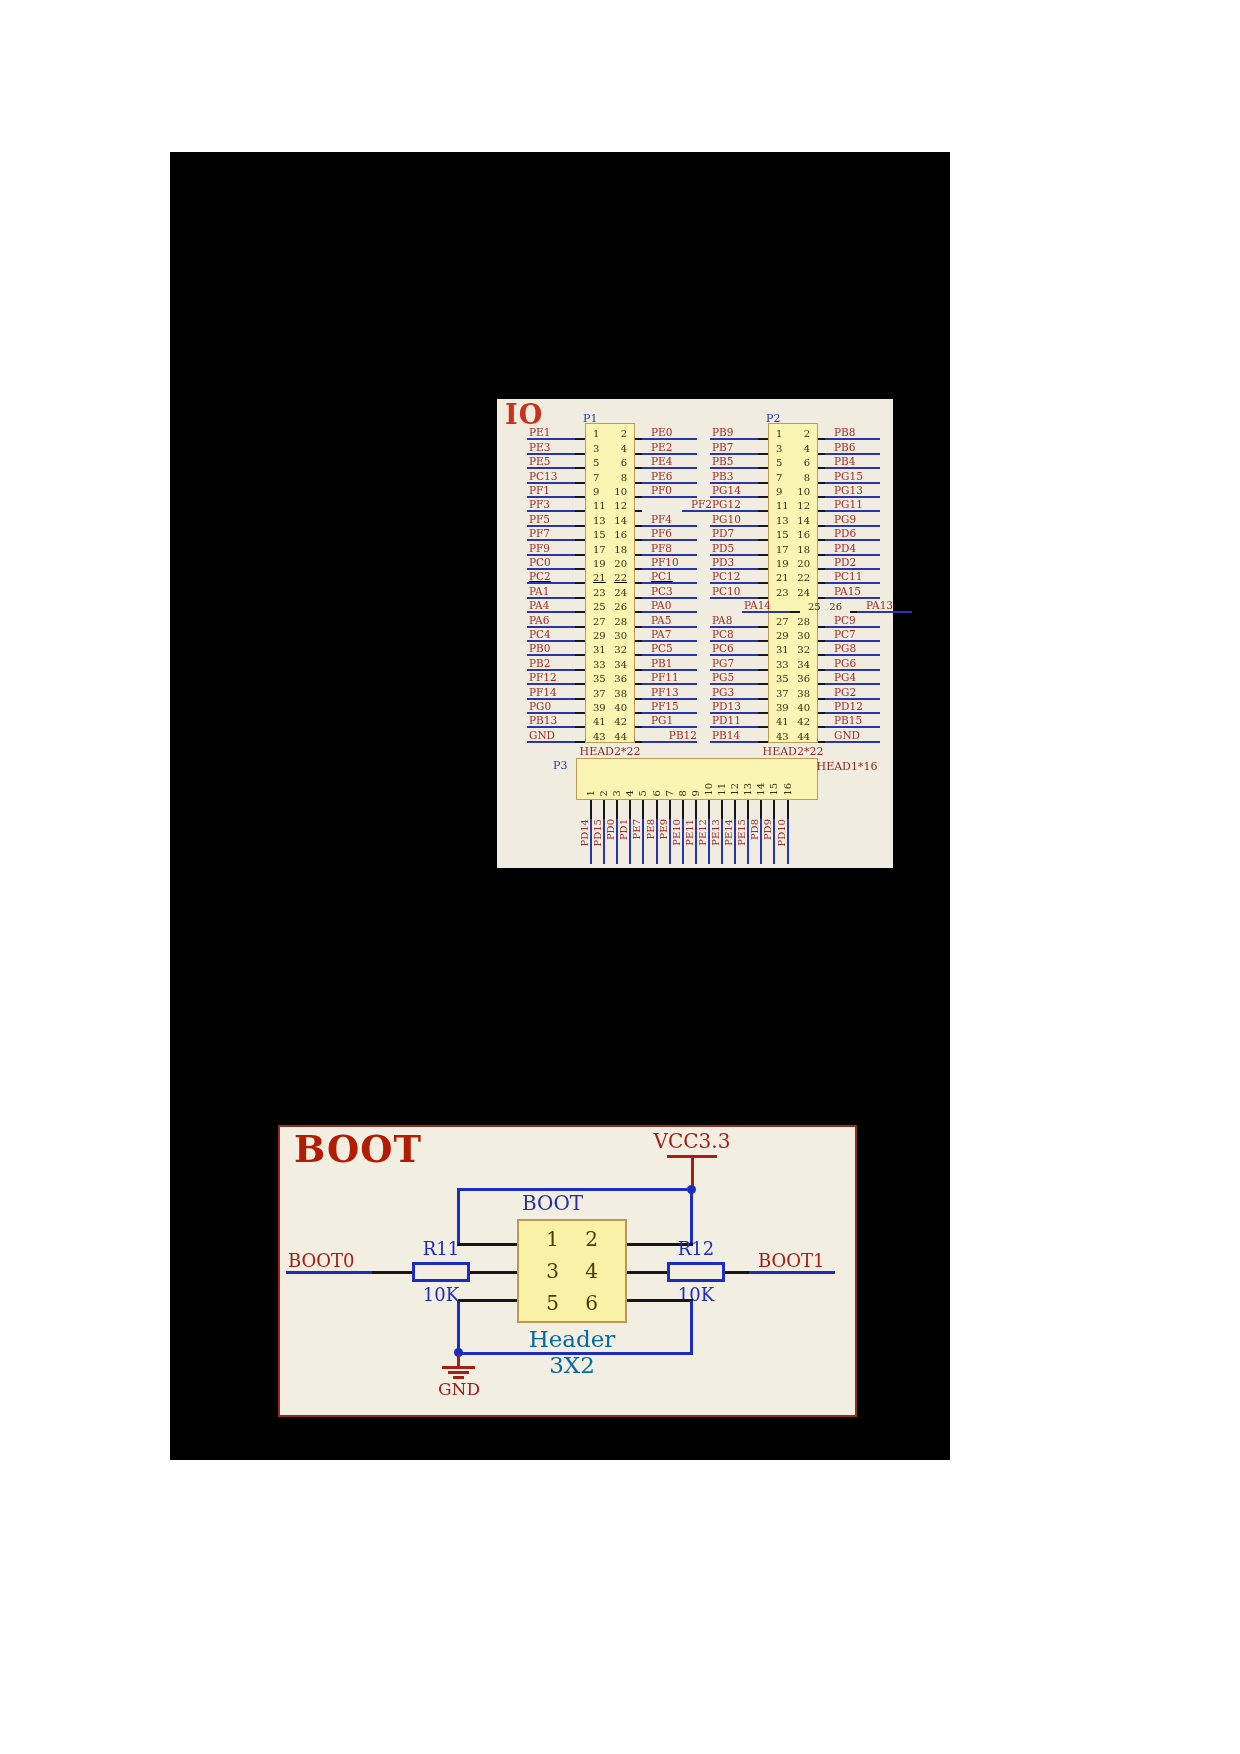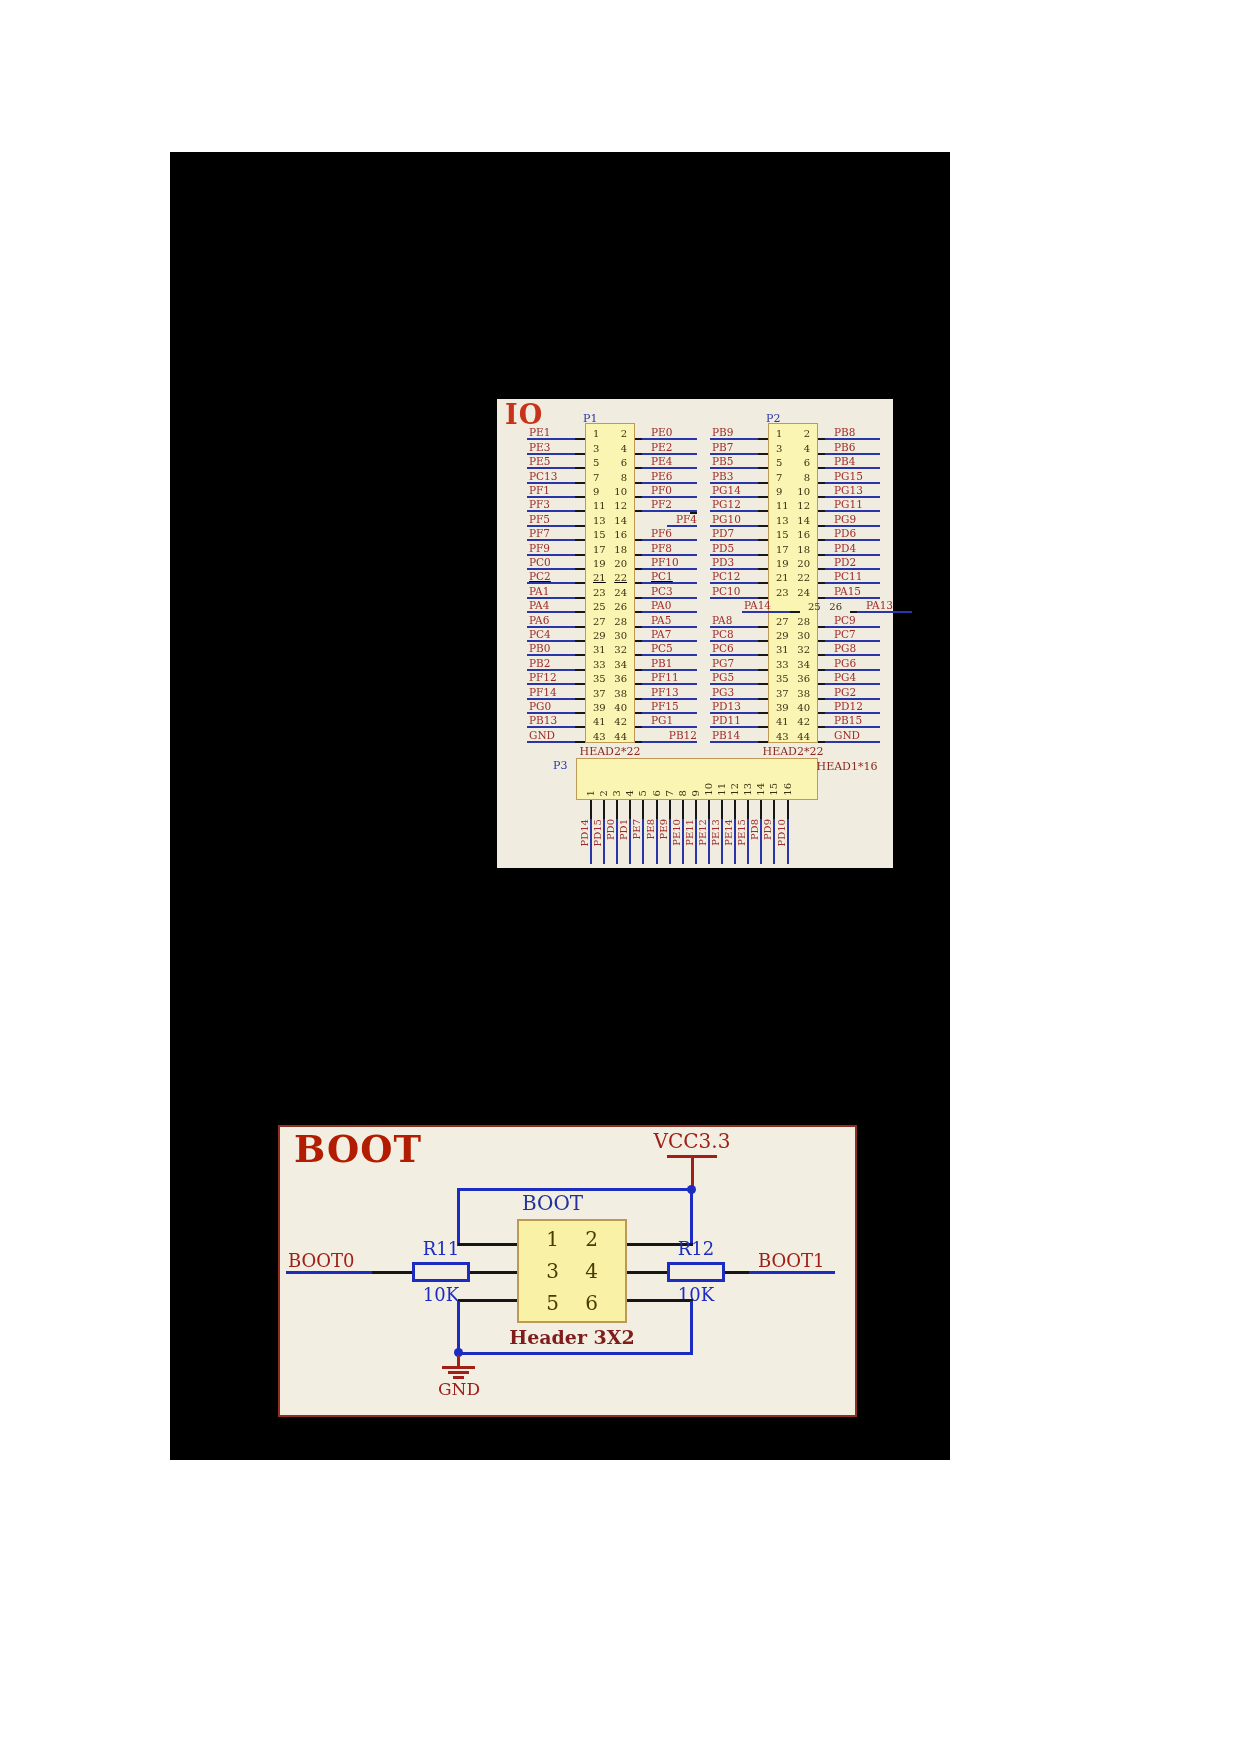--- a/index.html
+++ b/index.html
@@ -43,21 +43,21 @@
   .wb{position:absolute;background:#1d2cc0;}
   .wr{position:absolute;background:#a02018;}
   .dot{position:absolute;width:9px;height:9px;border-radius:50%;background:#1d2cc0;}
   .boot-title{left:14px;top:2px;font-size:37px;font-weight:bold;color:#b21c00;letter-spacing:1px;line-height:40px;}
   .vcc{left:362px;top:2px;width:100px;text-align:center;color:#a02018;font-size:20px;}
   .boot-lbl{left:242px;top:64px;font-size:20px;color:#23339b;}
   .boot-box{left:237px;top:92px;width:110px;height:104px;background:#f9f2a6;border:2px solid #bc9a56;box-sizing:border-box;}
   .pins-grid{left:237px;top:92px;width:110px;height:104px;display:grid;grid-template-columns:1fr 1fr;
              grid-template-rows:1fr 1fr 1fr;place-items:center;padding:4px 16px;box-sizing:border-box;
              font-size:20px;color:#4a3b05;}
-  .hdr-type{left:227px;top:199px;width:130px;text-align:center;font-size:19px;color:#7f1d1d;font-weight:bold;}
+  .hdr-type{left:227px;top:199px;width:130px;text-align:center;font-size:23px;color:#0369a1;}
   .res{position:absolute;width:58px;height:20px;border:3px solid #1d2cc0;background:#f2eee2;box-sizing:border-box;}
   .rlabel{position:absolute;width:70px;text-align:center;color:#1d2cc0;font-size:18px;}
   .netname{position:absolute;color:#a02018;font-size:18px;}
   .gndtxt{left:151px;top:252px;width:56px;text-align:center;color:#a02018;font-size:17px;}
 </style>
 </head>
 <body>
 
 <div class="black-panel">
 
@@ -143,35 +143,35 @@
         </div>
         <div class="io-row" style="left: 30px; top: 99px; height: 14.4px;">
           <span class="cell cl" style="width: 58px;">
             <b class="net">PF3</b>
             <i class="wire"></i>
           </span>
           <span class="cell nums" style="width: 50px;">
             <s class="pn">11</s>
             <s class="pn">12</s>
           </span>
-          <span class="cell cr" style="width: 62px;">
+          <span class="cell cr" style="width: 62px; gap: 40px;">
             <i class="wire"></i>
             <b class="net">PF2</b>
           </span>
         </div>
         <div class="io-row" style="left: 30px; top: 113.4px; height: 14.4px;">
           <span class="cell cl" style="width: 58px;">
             <b class="net">PF5</b>
             <i class="wire"></i>
           </span>
           <span class="cell nums" style="width: 50px;">
             <s class="pn">13</s>
             <s class="pn">14</s>
           </span>
-          <span class="cell cr" style="width: 62px; flex-direction: column;">
+          <span class="cell cr" style="width: 62px;">
             <i class="wire"></i>
             <b class="net">PF4</b>
           </span>
         </div>
         <div class="io-row" style="left: 30px; top: 127.8px; height: 14.4px;">
           <span class="cell cl" style="width: 58px;">
             <b class="net">PF7</b>
             <i class="wire"></i>
           </span>
           <span class="cell nums" style="width: 50px;">

